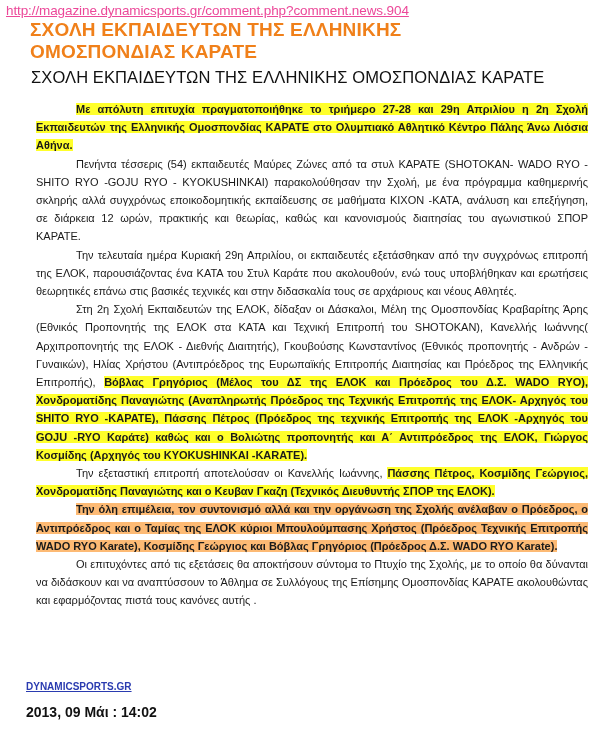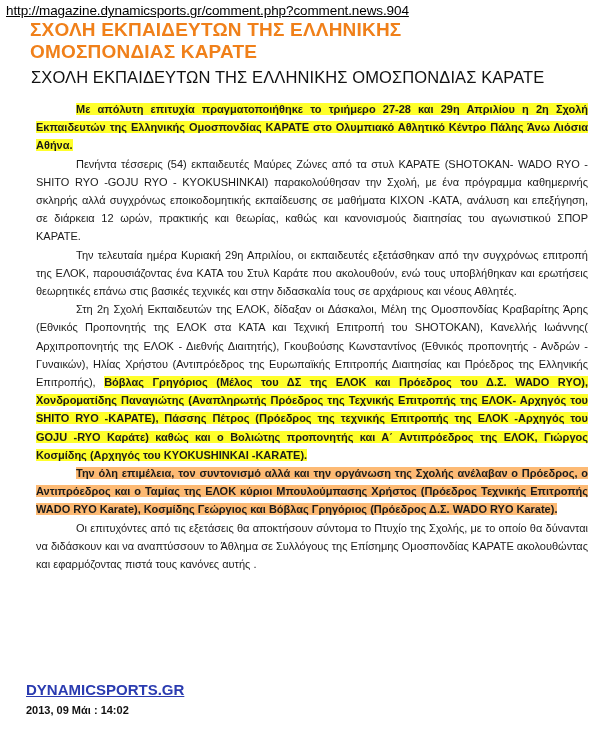--- a/index.html
+++ b/index.html
@@ -24,50 +24,53 @@
       position: absolute; left: 36px; top: 100px; width: 552px;
       font-family: "Liberation Sans", sans-serif; font-size: 11px;
       line-height: 18.2px; color: #1a1a1a; text-align: justify;
     }
     .article p { margin: 0; text-indent: 40px; }
     .hl { background: #ffff2a; }
     .b { font-weight: bold; }
     .source-link {
       position: absolute; left: 26px; top: 681px;
       font-family: "Liberation Sans", sans-serif; font-weight: bold;
-      font-size: 15px; color: #2a3bb0; text-decoration: underline;
+      font-size: 10px; color: #2a3bb0; text-decoration: underline;
     }
     .date {
       position: absolute; left: 26px; top: 704px;
       font-family: "Liberation Sans", sans-serif; font-weight: bold;
-      font-size: 11px; color: #111;
+      font-size: 14px; color: #111;
     }
   </style>
 </head>
 <body>
 
 <div class="page">
-  <a class="url" style="color: #000000;">http://magazine.dynamicsports.gr/comment.php?comment.news.904</a>
+  <a class="url" style="color: #ec4899;">http://magazine.dynamicsports.gr/comment.php?comment.news.904</a>
   <div class="title-orange" style="color: rgb(240, 128, 26);">ΣΧΟΛΗ ΕΚΠΑΙΔΕΥΤΩΝ ΤΗΣ ΕΛΛΗΝΙΚΗΣ ΟΜΟΣΠΟΝΔΙΑΣ ΚΑΡΑΤΕ</div>
   <div class="title-black">ΣΧΟΛΗ ΕΚΠΑΙΔΕΥΤΩΝ ΤΗΣ ΕΛΛΗΝΙΚΗΣ ΟΜΟΣΠΟΝΔΙΑΣ ΚΑΡΑΤΕ</div>
 
   <div class="article">
     <p>
       <span class="hl b" style="background: rgb(255, 255, 42);">Με απόλυτη επιτυχία πραγματοποιήθηκε το τριήμερο 27-28 και 29η Απριλίου η 2η Σχολή Εκπαιδευτών της Ελληνικής Ομοσπονδίας ΚΑΡΑΤΕ στο Ολυμπιακό Αθλητικό Κέντρο Πάλης Άνω Λιόσια Αθήνα.</span>
     </p>
     <p>
       <span>Πενήντα τέσσερις (54) εκπαιδευτές Μαύρες Ζώνες από τα στυλ ΚΑΡΑΤΕ (SHOTOKAN- WADO RYO - SHITO RYO -GOJU RYO - KYOKUSHINKAI) παρακολούθησαν την Σχολή, με ένα πρόγραμμα καθημερινής σκληρής αλλά συγχρόνως εποικοδομητικής εκπαίδευσης σε μαθήματα ΚΙΧΟΝ -ΚΑΤΑ, ανάλυση και επεξήγηση, σε διάρκεια 12 ωρών, πρακτικής και θεωρίας, καθώς και κανονισμούς διαιτησίας του αγωνιστικού ΣΠΟΡ ΚΑΡΑΤΕ.</span>
     </p>
     <p>
       <span>Την τελευταία ημέρα Κυριακή 29η Απριλίου, οι εκπαιδευτές εξετάσθηκαν από την συγχρόνως επιτροπή της ΕΛΟΚ, παρουσιάζοντας ένα ΚΑΤΑ του Στυλ Καράτε που ακολουθούν, ενώ τους υποβλήθηκαν και ερωτήσεις θεωρητικές επάνω στις βασικές τεχνικές και στην διδασκαλία τους σε αρχάριους και νέους Αθλητές.</span>
     </p>
     <p>
       <span>Στη 2η Σχολή Εκπαιδευτών της ΕΛΟΚ, δίδαξαν οι Δάσκαλοι, Μέλη της Ομοσπονδίας Κραβαρίτης Άρης (Εθνικός Προπονητής της ΕΛΟΚ στα ΚΑΤΑ και Τεχνική Επιτροπή του SHOTOKAN), Κανελλής Ιωάννης( Αρχιπροπονητής της ΕΛΟΚ - Διεθνής Διαιτητής), Γκουβούσης Κωνσταντίνος (Εθνικός προπονητής - Ανδρών - Γυναικών), Ηλίας Χρήστου (Αντιπρόεδρος της Ευρωπαϊκής Επιτροπής Διαιτησίας και Πρόεδρος της Ελληνικής Επιτροπής), </span><span class="hl b" style="background: rgb(255, 255, 42);">Βόβλας Γρηγόριος (Μέλος του ΔΣ της ΕΛΟΚ και Πρόεδρος του Δ.Σ. WADO RYO), Χονδροματίδης Παναγιώτης (Αναπληρωτής Πρόεδρος της Τεχνικής Επιτροπής της ΕΛΟΚ- Αρχηγός του SHITO RYO -ΚΑΡΑΤΕ), Πάσσης Πέτρος (Πρόεδρος της τεχνικής Επιτροπής της ΕΛΟΚ -Αρχηγός του GOJU -RYO Καράτε) καθώς και ο Βολιώτης προπονητής και Α΄ Αντιπρόεδρος της ΕΛΟΚ, Γιώργος Κοσμίδης (Αρχηγός του KYOKUSHINKAI -KARATE).</span>
     </p>
     <p>
+      <span>Την εξεταστική επιτροπή αποτελούσαν οι Κανελλής Ιωάννης, </span><span class="hl b" style="background: rgb(255, 255, 42);">Πάσσης Πέτρος, Κοσμίδης Γεώργιος, Χονδροματίδης Παναγιώτης και ο Κευβαν Γκαζη (Τεχνικός Διευθυντής ΣΠΟΡ της ΕΛΟΚ).</span>
+    </p>
+    <p>
       <span class="hl b" style="background: #fdba74;">Την όλη επιμέλεια, τον συντονισμό αλλά και την οργάνωση της Σχολής ανέλαβαν ο Πρόεδρος, ο Αντιπρόεδρος και ο Ταμίας της ΕΛΟΚ κύριοι Μπουλούμπασης Χρήστος (Πρόεδρος Τεχνικής Επιτροπής WADO RYO Karate), Κοσμίδης Γεώργιος και Βόβλας Γρηγόριος (Πρόεδρος Δ.Σ. WADO RYO Karate).</span>
     </p>
     <p>
       <span>Οι επιτυχόντες από τις εξετάσεις θα αποκτήσουν σύντομα το Πτυχίο της Σχολής, με το οποίο θα δύνανται να διδάσκουν και να αναπτύσσουν το Άθλημα σε Συλλόγους της Επίσημης Ομοσπονδίας ΚΑΡΑΤΕ ακολουθώντας και εφαρμόζοντας πιστά τους κανόνες αυτής .</span>
     </p>
   </div>
 
   <a class="source-link" style="color: rgb(42, 59, 176);">DYNAMICSPORTS.GR</a>
   <div class="date">2013,  09 Μάι : 14:02</div>
 </div>

